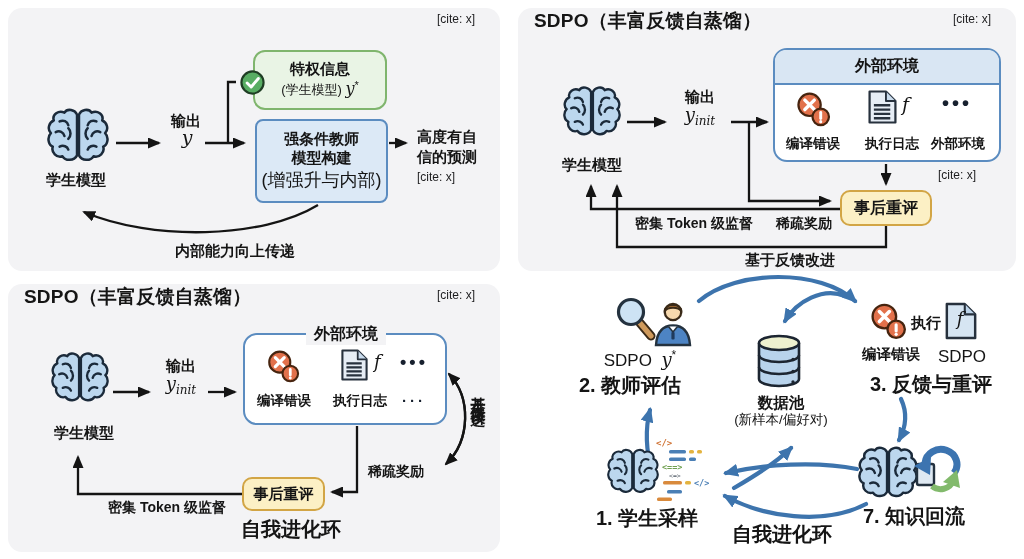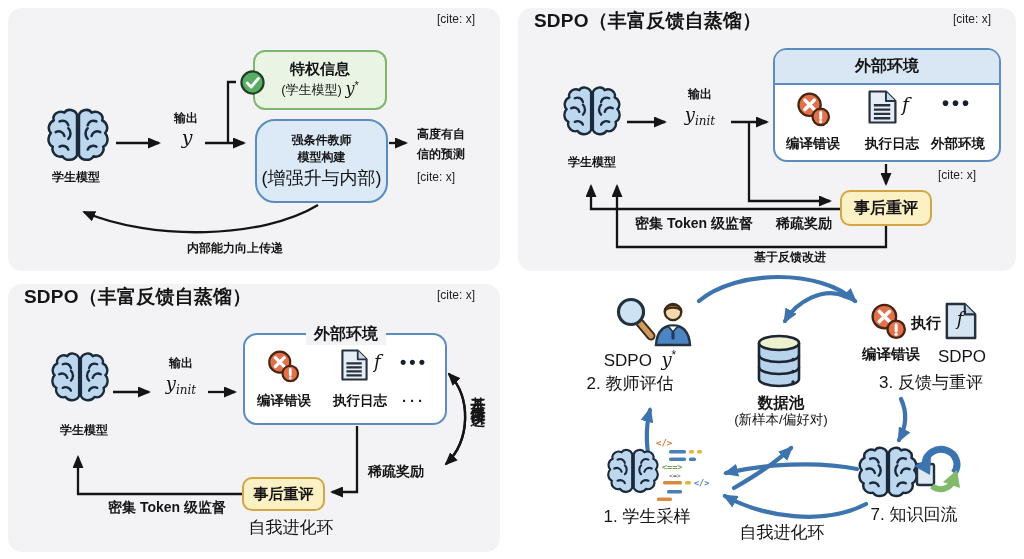--- a/index.html
+++ b/index.html
@@ -4,28 +4,28 @@
 <style>
   html,body{margin:0;padding:0;background:#fff;}
   #stage{position:relative;width:1024px;height:559px;background:#fff;overflow:hidden;
          font-family:"Liberation Sans","DejaVu Sans",sans-serif;color:#151515;}
   .abs{position:absolute;}
   .panel{position:absolute;background:#f3f3f5;border-radius:14px;}
   .t{position:absolute;color:#151515;line-height:1.15;}
   .c{transform:translateX(-50%);white-space:nowrap;}
   .title{font-size:19px;font-weight:800;letter-spacing:.2px;}
   .cite{font-size:12px;font-weight:400;color:#1d1d1f;}
-  .lbl{font-size:12px;font-weight:600;}
+  .lbl{font-size:15px;font-weight:600;}
   .lbl-sm{font-size:13.5px;font-weight:600;}
-  .big{font-size:17px;font-weight:400;}
+  .big{font-size:20px;font-weight:700;}
   .var{font-family:"DejaVu Serif","Liberation Serif",serif;font-style:italic;}
   .bx{position:absolute;display:flex;flex-direction:column;align-items:center;justify-content:center;
       text-align:center;box-sizing:border-box;}
   .bx-green{background:#e9f4e5;border:2px solid #7fb56d;border-radius:12px;}
-  .bx-blue{background:#dce9f6;border:2px solid #5b8cc0;border-radius:20px;}
+  .bx-blue{background:#dce9f6;border:2px solid #5b8cc0;border-radius:8px;}
   .bx-yellow{background:#fcf0c5;border:2.5px solid #d2a545;border-radius:10px;font-size:16px;font-weight:800;}
   .bx-env{background:#ffffff;border:2.5px solid #5b8cc0;border-radius:14px;}
   .envhead{position:absolute;left:0;top:0;right:0;height:33px;background:#d9e6f3;
            border-bottom:2.5px solid #5b8cc0;border-radius:11px 11px 0 0;
            display:flex;align-items:center;justify-content:center;font-size:16px;font-weight:800;}
   .envfloat{position:absolute;background:#f3f3f5;padding:0 8px;font-size:16px;font-weight:800;z-index:5;}
   .dots{font-weight:800;letter-spacing:3px;color:#17202e;}
   .vtext{position:absolute;writing-mode:vertical-rl;letter-spacing:3px;font-size:15px;font-weight:600;}
   svg.ov{position:absolute;left:0;top:0;z-index:2;pointer-events:none;}
   .z3{z-index:3;}

